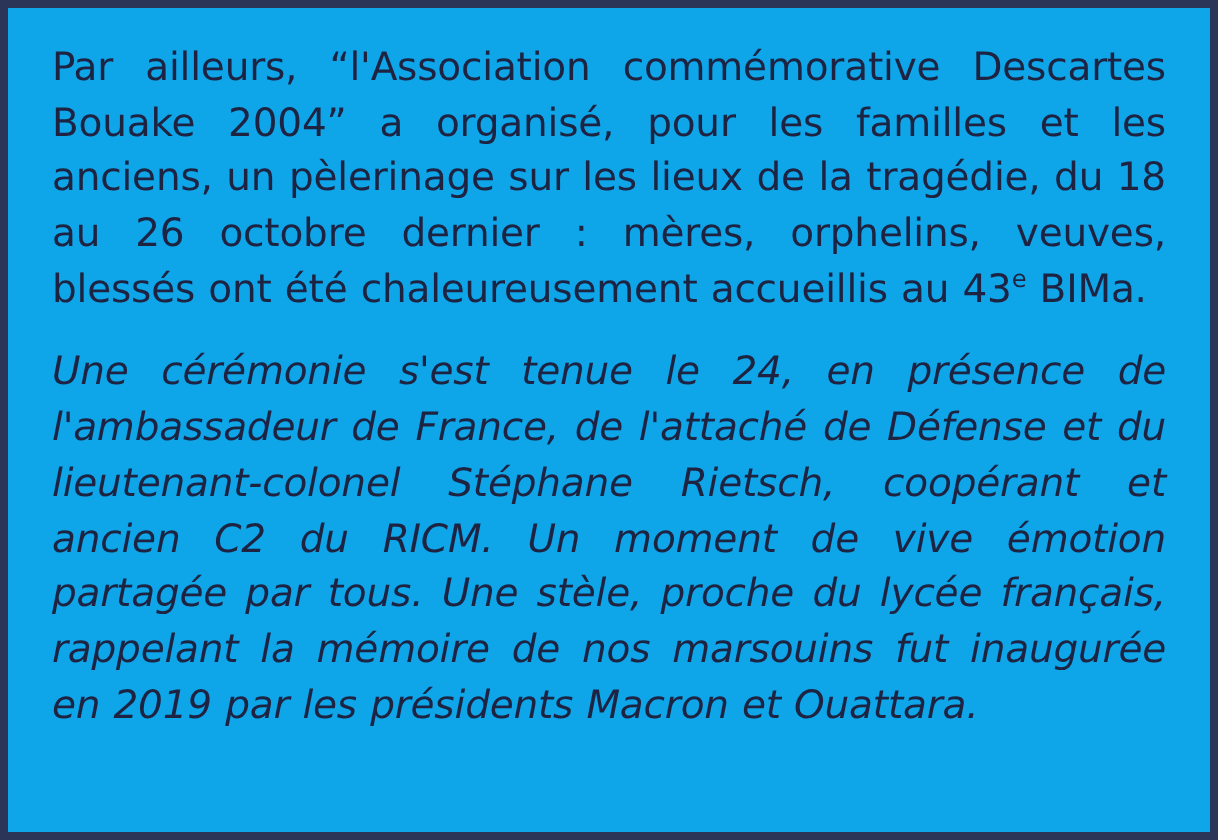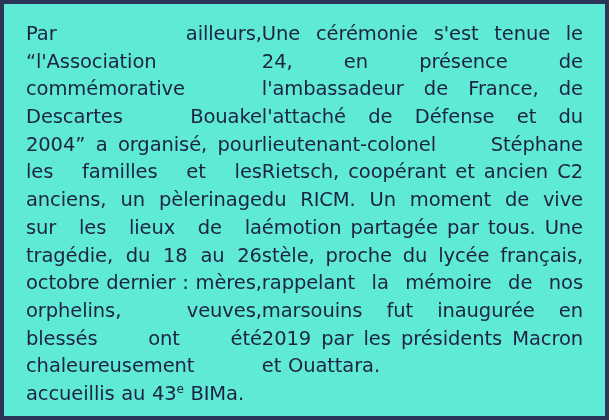--- a/index.html
+++ b/index.html
@@ -9,39 +9,40 @@
   }
   body {
     width: 609px;
     height: 420px;
     font-family: "DejaVu Sans", sans-serif;
   }
   .card {
     box-sizing: border-box;
     width: 609px;
     height: 420px;
-    background: #5eead4;
+    background: #0ea5e9;
     border: 4px solid #2a3558;
     padding: 16px 22px 12px 22px;
     display: flex;
-    flex-direction: row;
+    flex-direction: column;
     justify-content: flex-start;
   }
   .para {
     color: #1d2340;
     font-size: 19.5px;
     line-height: 1.42;
     text-align: justify;
     text-justify: inter-word;
     letter-spacing: -0.1px;
     margin: 0 0 14px 0;
     word-spacing: 0.5px;
   }
   .para:last-child {
     margin-bottom: 0;
+    font-style: italic;
   }
   .para sup {
     font-size: 0.62em;
     vertical-align: super;
     line-height: 0;
   }
 </style>
 </head>
 <body>
 

